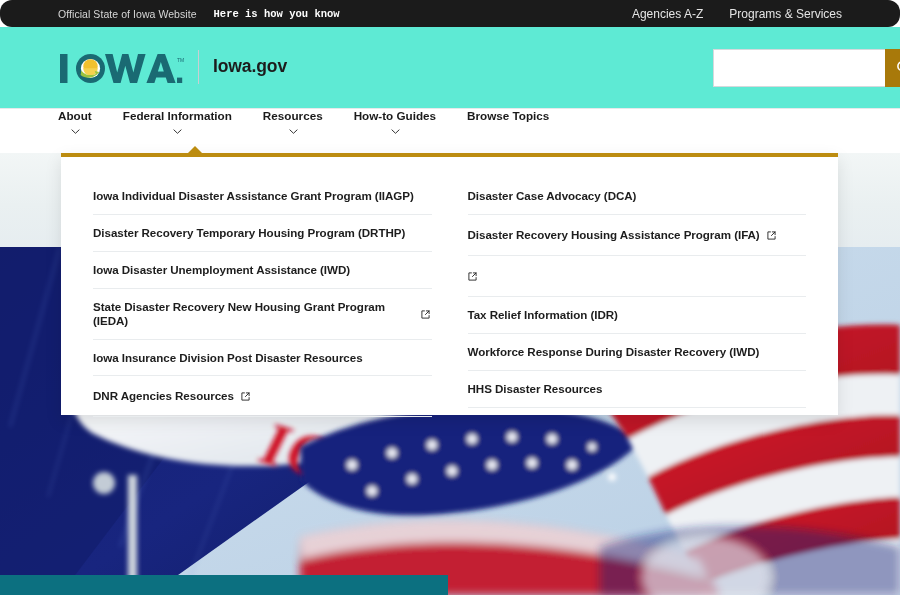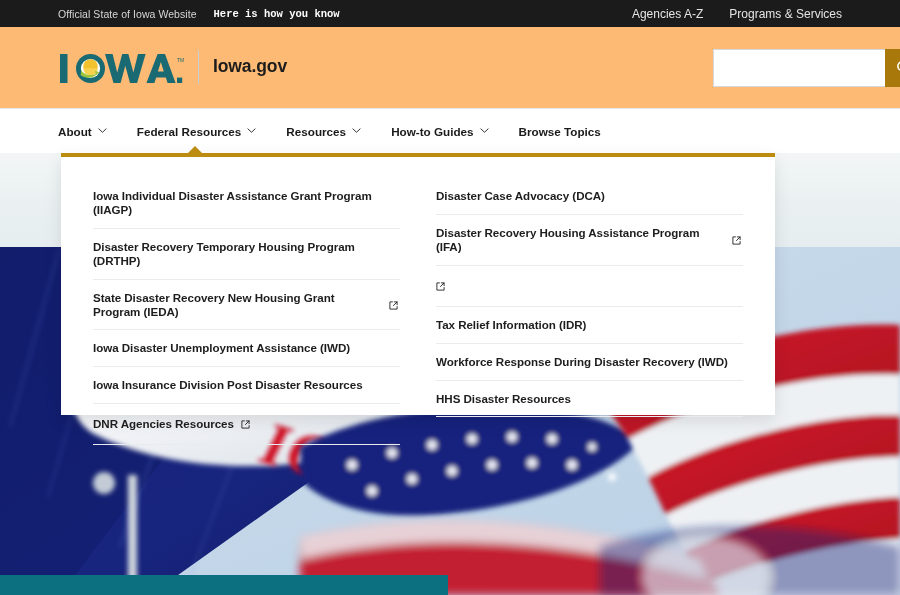--- a/index.html
+++ b/index.html
@@ -10,21 +10,21 @@
     background: #ffffff;
     overflow: hidden;
   }
   .page { position: relative; width: 900px; height: 595px; overflow: hidden; }
 
   
   .gov-bar {
     position: absolute; top: 0; left: 0;
     width: 900px; height: 27px;
     background: #1b1b1b;
-    display: flex; align-items: center;
+    display: flex; align-items: center; border-radius: 12px;
   }
   .gov-bar-inner {
     width: 900px; padding: 0 58px;
     display: flex; align-items: center;
   }
   .gov-left { display: flex; align-items: center; gap: 17px; }
   .gov-official {
     color: #d6d6d6; font-size: 10.5px; letter-spacing: .06px;
   }
   .gov-how {
@@ -32,21 +32,21 @@
   }
   .gov-right { margin-left: auto; display: flex; align-items: center; gap: 26px; }
   .gov-right a {
     color: #e4e4e4; font-size: 12px; text-decoration: none;
   }
 
   
   .header {
     position: absolute; top: 27px; left: 0;
     width: 900px; height: 81px;
-    background: #fdba74;
+    background: #5eead4;
     display: flex; align-items: center;
     padding: 0 58px;
   }
   .brand { display: flex; align-items: center; }
   .logo-wrap { display: flex; align-items: flex-end; }
   .logo-svg { display: block; }
   .brand-div {
     width: 1px; height: 34px; background: #c9cfd2;
     margin: 0 14px 1px 12px;
   }
@@ -81,20 +81,21 @@
     padding: 0 58px;
     display: flex; align-items: center;
     z-index: 6;
   }
   .nav-item {
     display: flex; align-items: center; gap: 6px;
     margin-right: 31px; cursor: pointer;
     font-size: 11.7px; font-weight: 700; color: #1b1b1b;
     white-space: nowrap;
     height: 45px;
+    flex-direction: column;
   }
   .nav-item:last-child { margin-right: 0; }
   .chev {
     display: inline-block; width: 8px; height: 8px;
     position: relative; top: -1px;
   }
   .chev svg { display: block; }
 
   
   .hero {
@@ -117,21 +118,21 @@
   .teal-bar {
     position: absolute; left: 0; bottom: 0;
     width: 448px; height: 20px;
     background: #0c7080;
     z-index: 3;
   }
 
   
   .dropdown {
     position: absolute; top: 153px; left: 61px;
-    width: 714px; height: 262px;
+    width: 777px; height: 262px;
     background: #ffffff;
     border-top: 4px solid #bc8c10;
     box-shadow: 0 6px 16px rgba(0,0,0,.10);
     z-index: 10;
   }
   .dd-arrow {
     position: absolute; top: -11px; left: 126px;
     width: 0; height: 0;
     border-left: 8px solid transparent;
     border-right: 8px solid transparent;
@@ -218,21 +219,21 @@
   <nav class="navbar">
     <div class="nav-item">
       <span>About</span>
       <span class="chev">
         <svg width="9" height="9" viewBox="0 0 10 10">
             <path d="M1 3.2 L5 7 L9 3.2" fill="none" stroke="#333" stroke-width="1.1" stroke-linecap="round" stroke-linejoin="round"></path>
           </svg>
       </span>
     </div>
     <div class="nav-item">
-      <span>Federal Resources</span>
+      <span>Federal Information</span>
       <span class="chev">
         <svg width="9" height="9" viewBox="0 0 10 10">
             <path d="M1 3.2 L5 7 L9 3.2" fill="none" stroke="#333" stroke-width="1.1" stroke-linecap="round" stroke-linejoin="round"></path>
           </svg>
       </span>
     </div>
     <div class="nav-item">
       <span>Resources</span>
       <span class="chev">
         <svg width="9" height="9" viewBox="0 0 10 10">
@@ -360,33 +361,33 @@
     <div class="dd-cols">
 
       <div class="dd-col">
         <a href="#" class="dd-item">
           <span class="dd-label">Iowa Individual Disaster Assistance Grant Program (IIAGP)</span>
         </a>
         <a href="#" class="dd-item">
           <span class="dd-label">Disaster Recovery Temporary Housing Program (DRTHP)</span>
         </a>
         <a href="#" class="dd-item">
+          <span class="dd-label">Iowa Disaster Unemployment Assistance (IWD)</span>
+        </a>
+        <a href="#" class="dd-item">
           <span class="dd-label">State Disaster Recovery New Housing Grant Program (IEDA)</span>
           <span class="ext-icon">
             <svg width="9" height="9" viewBox="0 0 12 12">
                 <path d="M4.6 1.2 H1.2 V10.8 H10.8 V7.4" fill="none" stroke="#222" stroke-width="1.2" stroke-linecap="round" stroke-linejoin="round"></path>
                 <path d="M7.1 1.2 H10.8 V4.9" fill="none" stroke="#222" stroke-width="1.2" stroke-linecap="round" stroke-linejoin="round"></path>
                 <path d="M10.8 1.2 L5.9 6.1" fill="none" stroke="#222" stroke-width="1.2" stroke-linecap="round"></path>
               </svg>
           </span>
         </a>
         <a href="#" class="dd-item">
-          <span class="dd-label">Iowa Disaster Unemployment Assistance (IWD)</span>
-        </a>
-        <a href="#" class="dd-item">
           <span class="dd-label">Iowa Insurance Division Post Disaster Resources</span>
         </a>
         <a href="#" class="dd-item">
           <span class="dd-label">DNR Agencies Resources</span>
           <span class="ext-icon">
             <svg width="9" height="9" viewBox="0 0 12 12">
                 <path d="M4.6 1.2 H1.2 V10.8 H10.8 V7.4" fill="none" stroke="#222" stroke-width="1.2" stroke-linecap="round" stroke-linejoin="round"></path>
                 <path d="M7.1 1.2 H10.8 V4.9" fill="none" stroke="#222" stroke-width="1.2" stroke-linecap="round" stroke-linejoin="round"></path>
                 <path d="M10.8 1.2 L5.9 6.1" fill="none" stroke="#222" stroke-width="1.2" stroke-linecap="round"></path>
               </svg>

